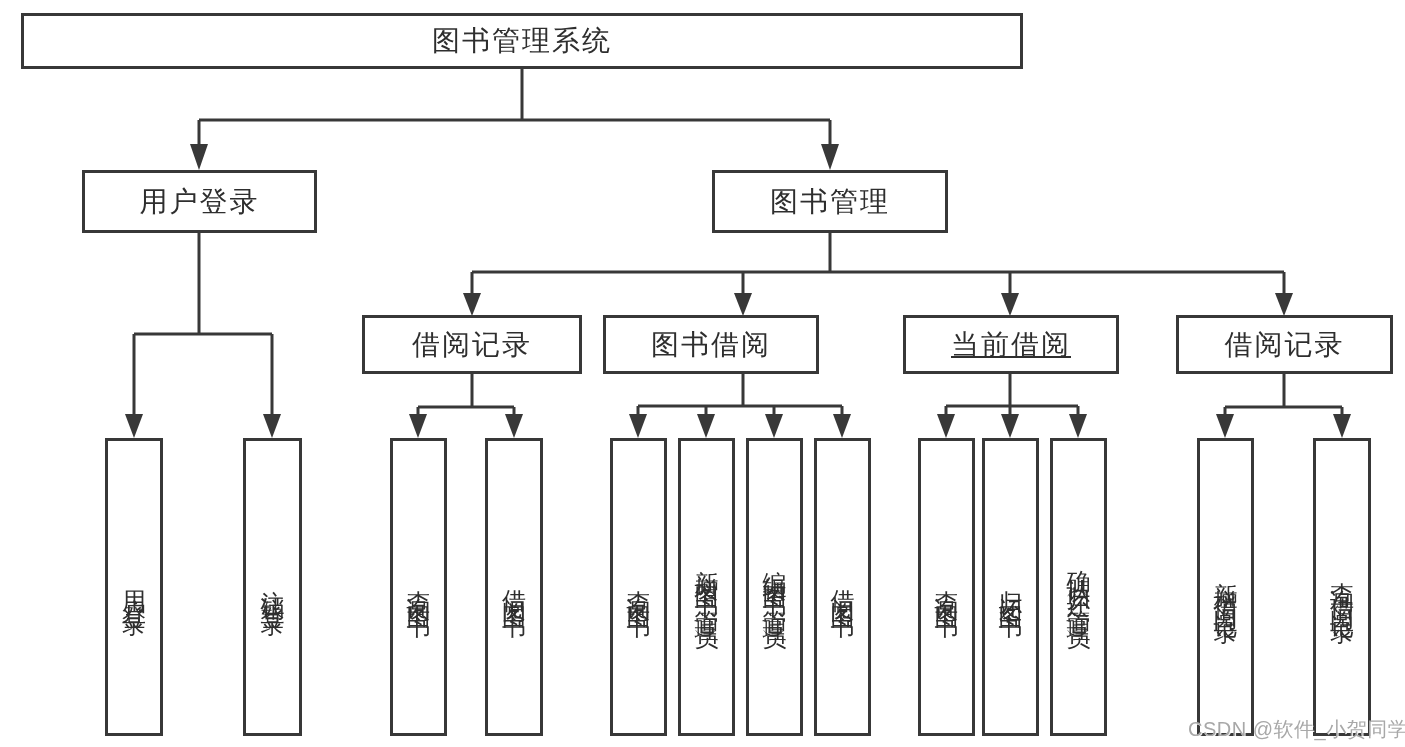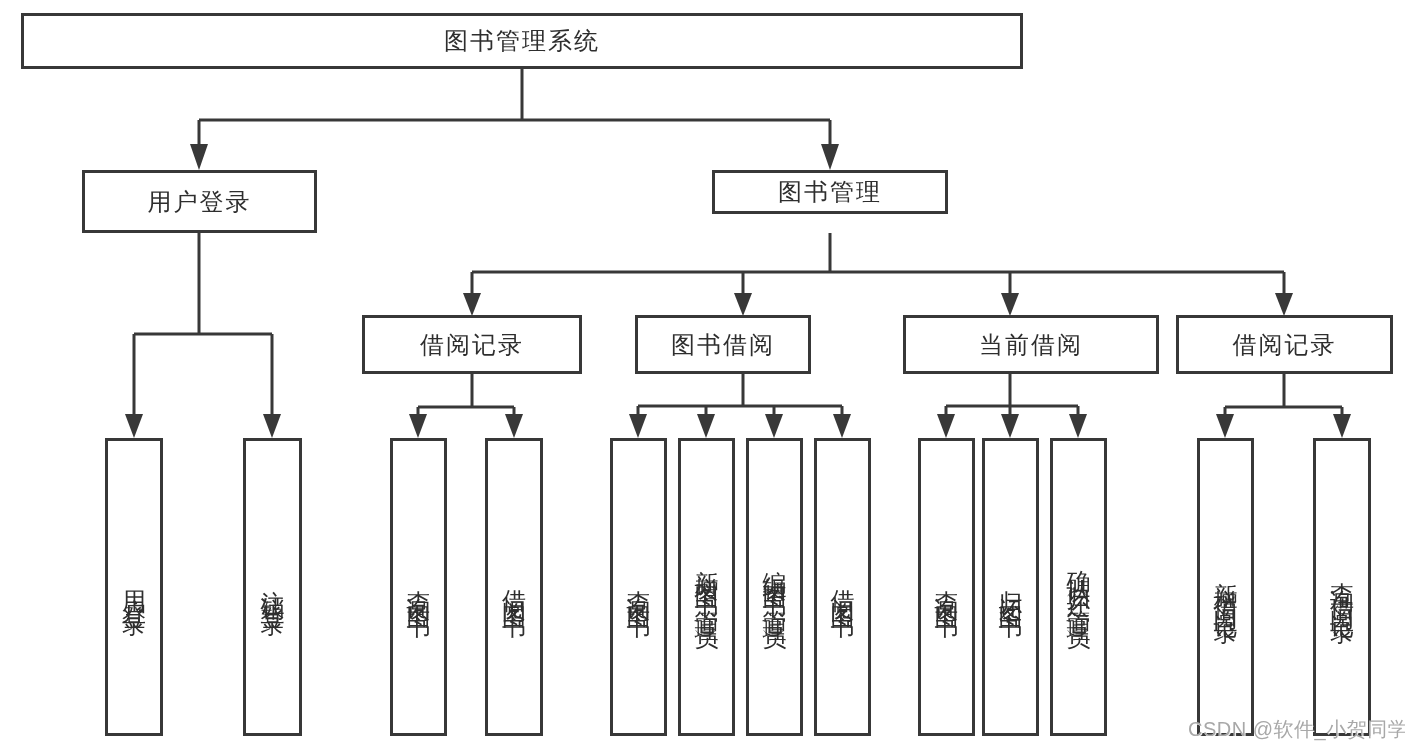--- a/index.html
+++ b/index.html
@@ -27,21 +27,21 @@
     stroke: none;
   }
   .node {
     position: absolute;
     box-sizing: border-box;
     border: 3px solid #383838;
     background: #ffffff;
     display: flex;
     align-items: center;
     justify-content: center;
-    font-size: 24px;
+    font-size: 28px;
     color: #2e2e2e;
     letter-spacing: 2px;
     z-index: 2;
     white-space: nowrap;
   }
   .vnode {
     writing-mode: vertical-rl;
     text-orientation: mixed;
     letter-spacing: 8px;
     line-height: 1;
@@ -111,25 +111,25 @@
     <g>
       <path d="M1284 374 L1284 407 M1225 407 L1342 407 M1225 407 L1225 416 M1342 407 L1342 416"></path>
       <polygon points="1216,414 1234,414 1225,438"></polygon>
       <polygon points="1333,414 1351,414 1342,438"></polygon>
     </g>
   </svg>
 
   <div class="node" style="left:21px; top:13px; width:1002px; height:56px;">图书管理系统</div>
 
   <div class="node" style="left:82px; top:170px; width:235px; height:63px;">用户登录</div>
-  <div class="node" style="left:712px; top:170px; width:236px; height:44px;">图书管理</div>
+  <div class="node" style="left:712px; top:170px; width:236px; height:63px;">图书管理</div>
 
   <div class="node" style="left:362px; top:315px; width:220px; height:59px;">借阅记录</div>
-  <div class="node" style="left:635px; top:315px; width:176px; height:59px;">图书借阅</div>
-  <div class="node" style="left:903px; top:315px; width:256px; height:59px;">当前借阅</div>
+  <div class="node" style="left:603px; top:315px; width:216px; height:59px;">图书借阅</div>
+  <div class="node" style="left:903px; top:315px; width:216px; height:59px;text-decoration:underline;">当前借阅</div>
   <div class="node" style="left:1176px; top:315px; width:217px; height:59px;">借阅记录</div>
 
   <div class="node vnode" style="left:105px; top:438px; width:58px; height:298px;">用户登录</div>
   <div class="node vnode" style="left:243px; top:438px; width:59px; height:298px;">注销登录</div>
 
   <div class="node vnode" style="left:390px; top:438px; width:57px; height:298px;">查询图书</div>
   <div class="node vnode" style="left:485px; top:438px; width:58px; height:298px;">借阅图书</div>
 
   <div class="node vnode" style="left:610px; top:438px; width:57px; height:298px;">查询图书</div>
   <div class="node vnode" style="left:678px; top:438px; width:57px; height:298px;">新增图书（管理员）</div>

